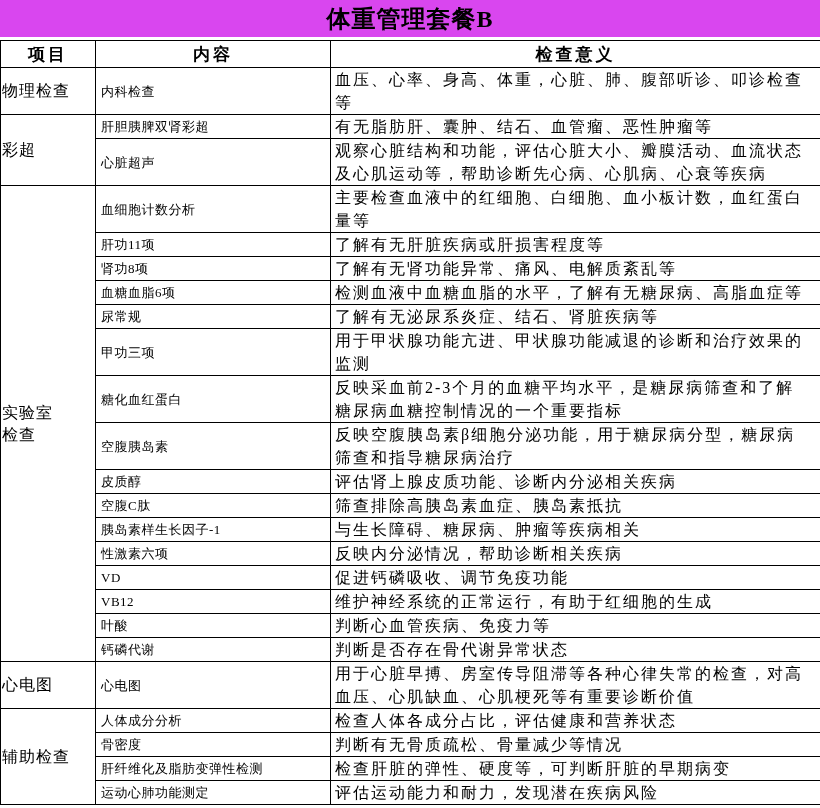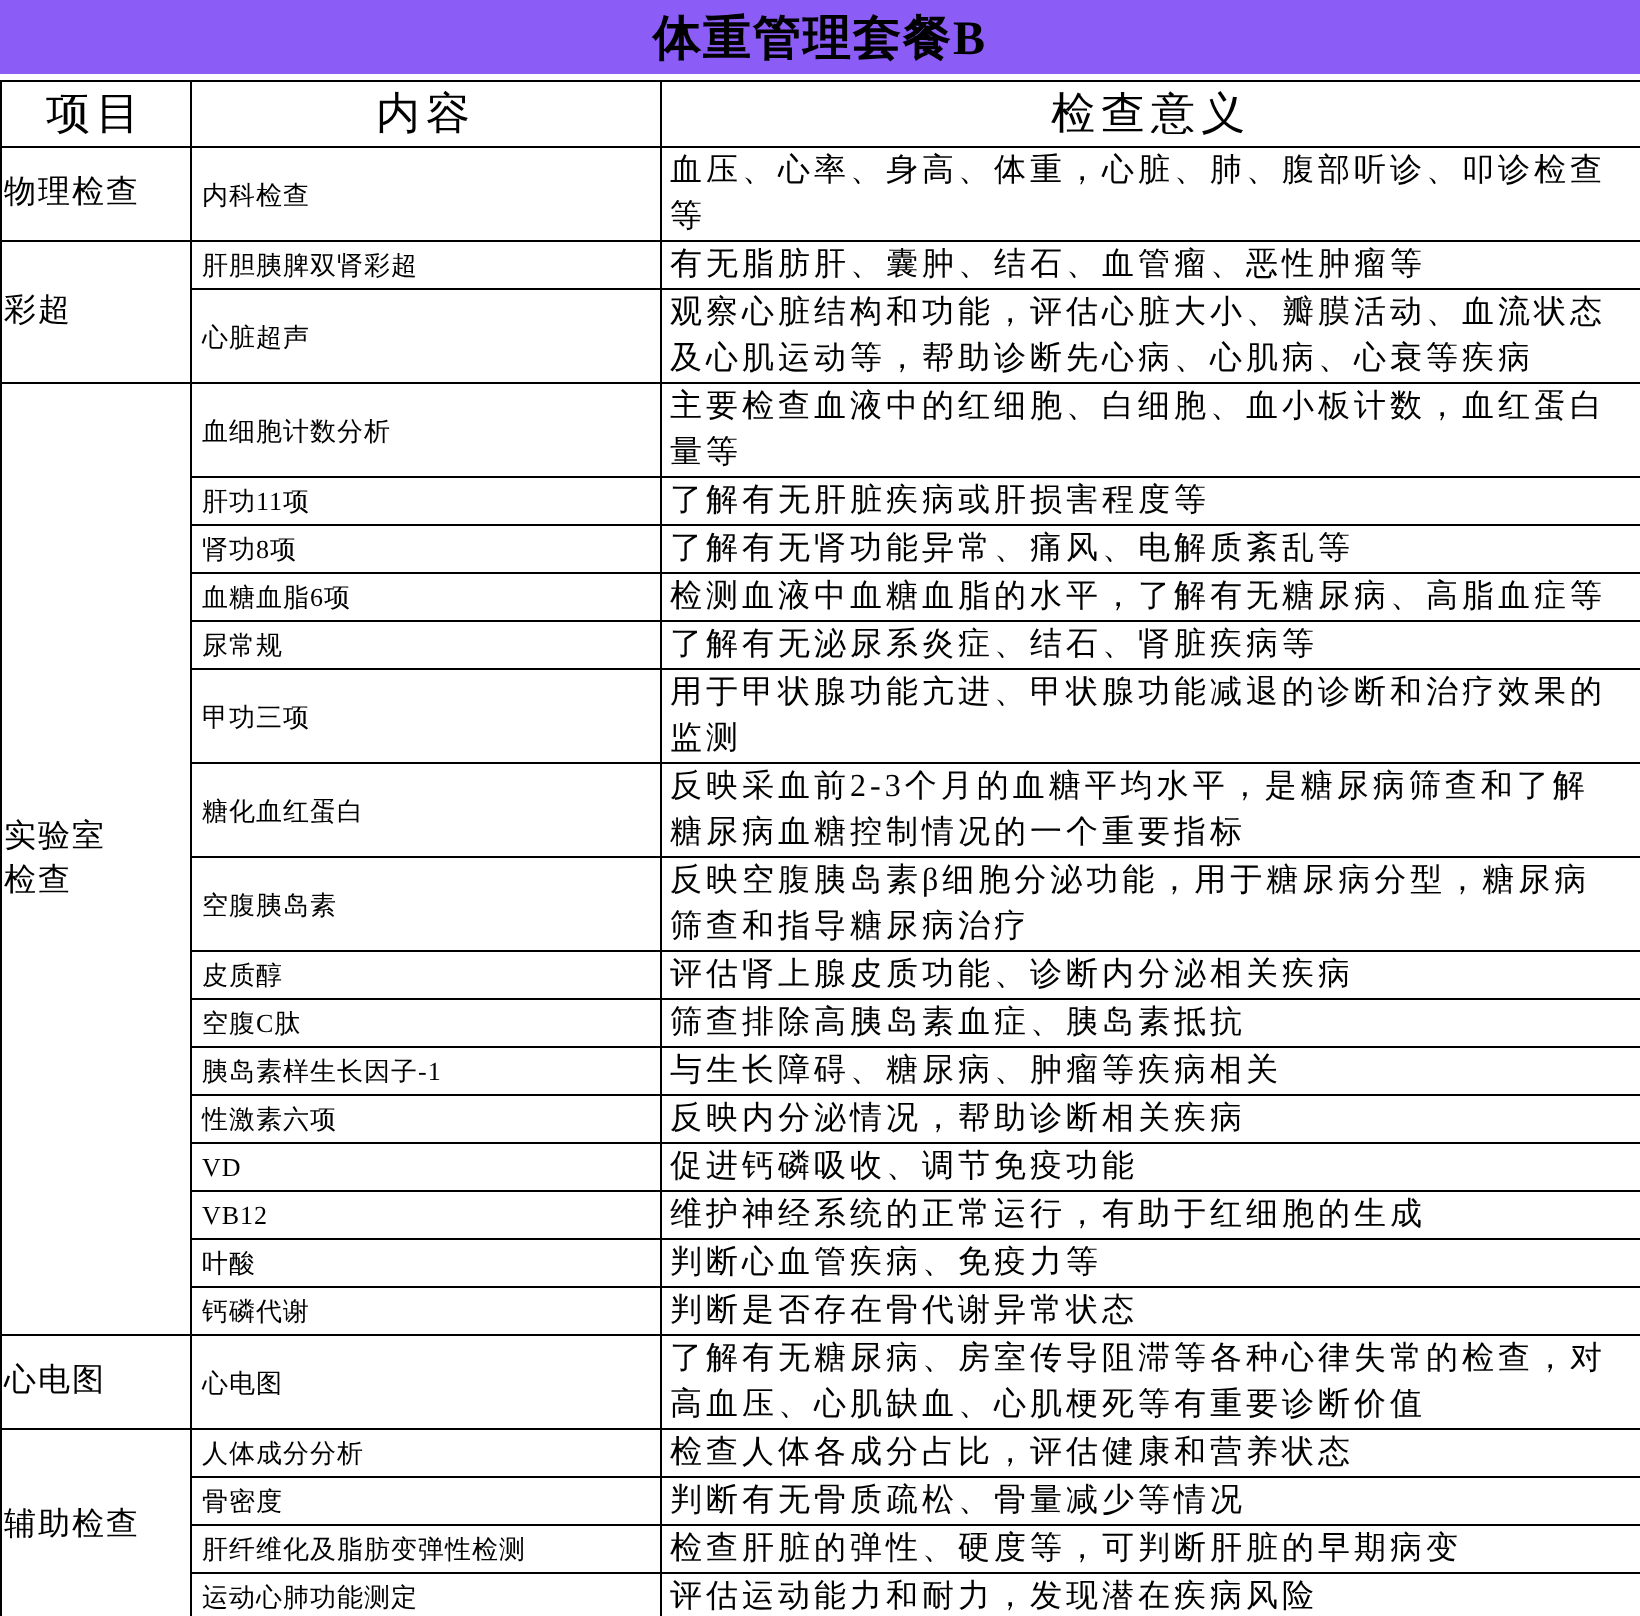--- a/index.html
+++ b/index.html
@@ -27,22 +27,22 @@
     border-collapse: collapse;
     table-layout: fixed;
   }
   table.checkup th, table.checkup td {
     border: 1px solid #000000;
     vertical-align: middle;
     overflow: hidden;
   }
   table.checkup th {
     height: 27px;
-    font-size: 22px;
-    font-weight: normal;
+    font-size: 17px;
+    font-weight: bold;
     letter-spacing: 3px;
     text-align: center;
     background: #ffffff;
   }
   td.category {
     text-align: left;
     font-size: 16px;
     letter-spacing: 1px;
     line-height: 22px;
     white-space: pre-line;
@@ -61,21 +61,21 @@
     line-height: 23px;
     height: 24px;
     padding: 0 14px 0 4px;
   }
 </style>
 </head>
 <body>
 
 <div class="page">
 
-  <div class="title-bar" style="background: #8b5cf6;">体重管理套餐B</div>
+  <div class="title-bar" style="background: #d946ef;">体重管理套餐B</div>
 
   <table class="checkup">
     <colgroup>
       <col style="width:95px">
       <col style="width:235px">
       <col style="width:490px">
     </colgroup>
     <thead>
       <tr>
         <th>项目</th>
@@ -160,21 +160,21 @@
           <td class="content">叶酸</td>
           <td class="significance">判断心血管疾病、免疫力等</td>
         </tr>
         <tr>
           <td class="content">钙磷代谢</td>
           <td class="significance">判断是否存在骨代谢异常状态</td>
         </tr>
         <tr>
           <td class="category" rowspan="1">心电图</td>
           <td class="content">心电图</td>
-          <td class="significance">了解有无糖尿病、房室传导阻滞等各种心律失常的检查，对高血压、心肌缺血、心肌梗死等有重要诊断价值</td>
+          <td class="significance">用于心脏早搏、房室传导阻滞等各种心律失常的检查，对高血压、心肌缺血、心肌梗死等有重要诊断价值</td>
         </tr>
         <tr>
           <td class="category" rowspan="4">辅助检查</td>
           <td class="content">人体成分分析</td>
           <td class="significance">检查人体各成分占比，评估健康和营养状态</td>
         </tr>
         <tr>
           <td class="content">骨密度</td>
           <td class="significance">判断有无骨质疏松、骨量减少等情况</td>
         </tr>

